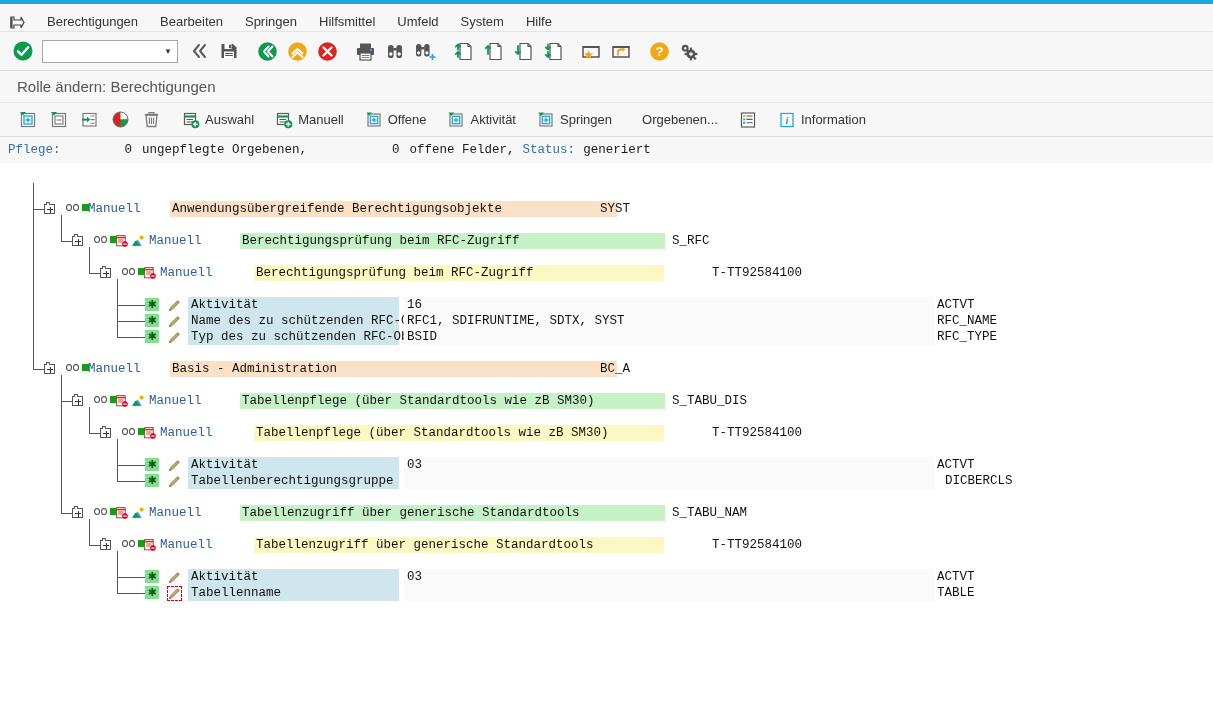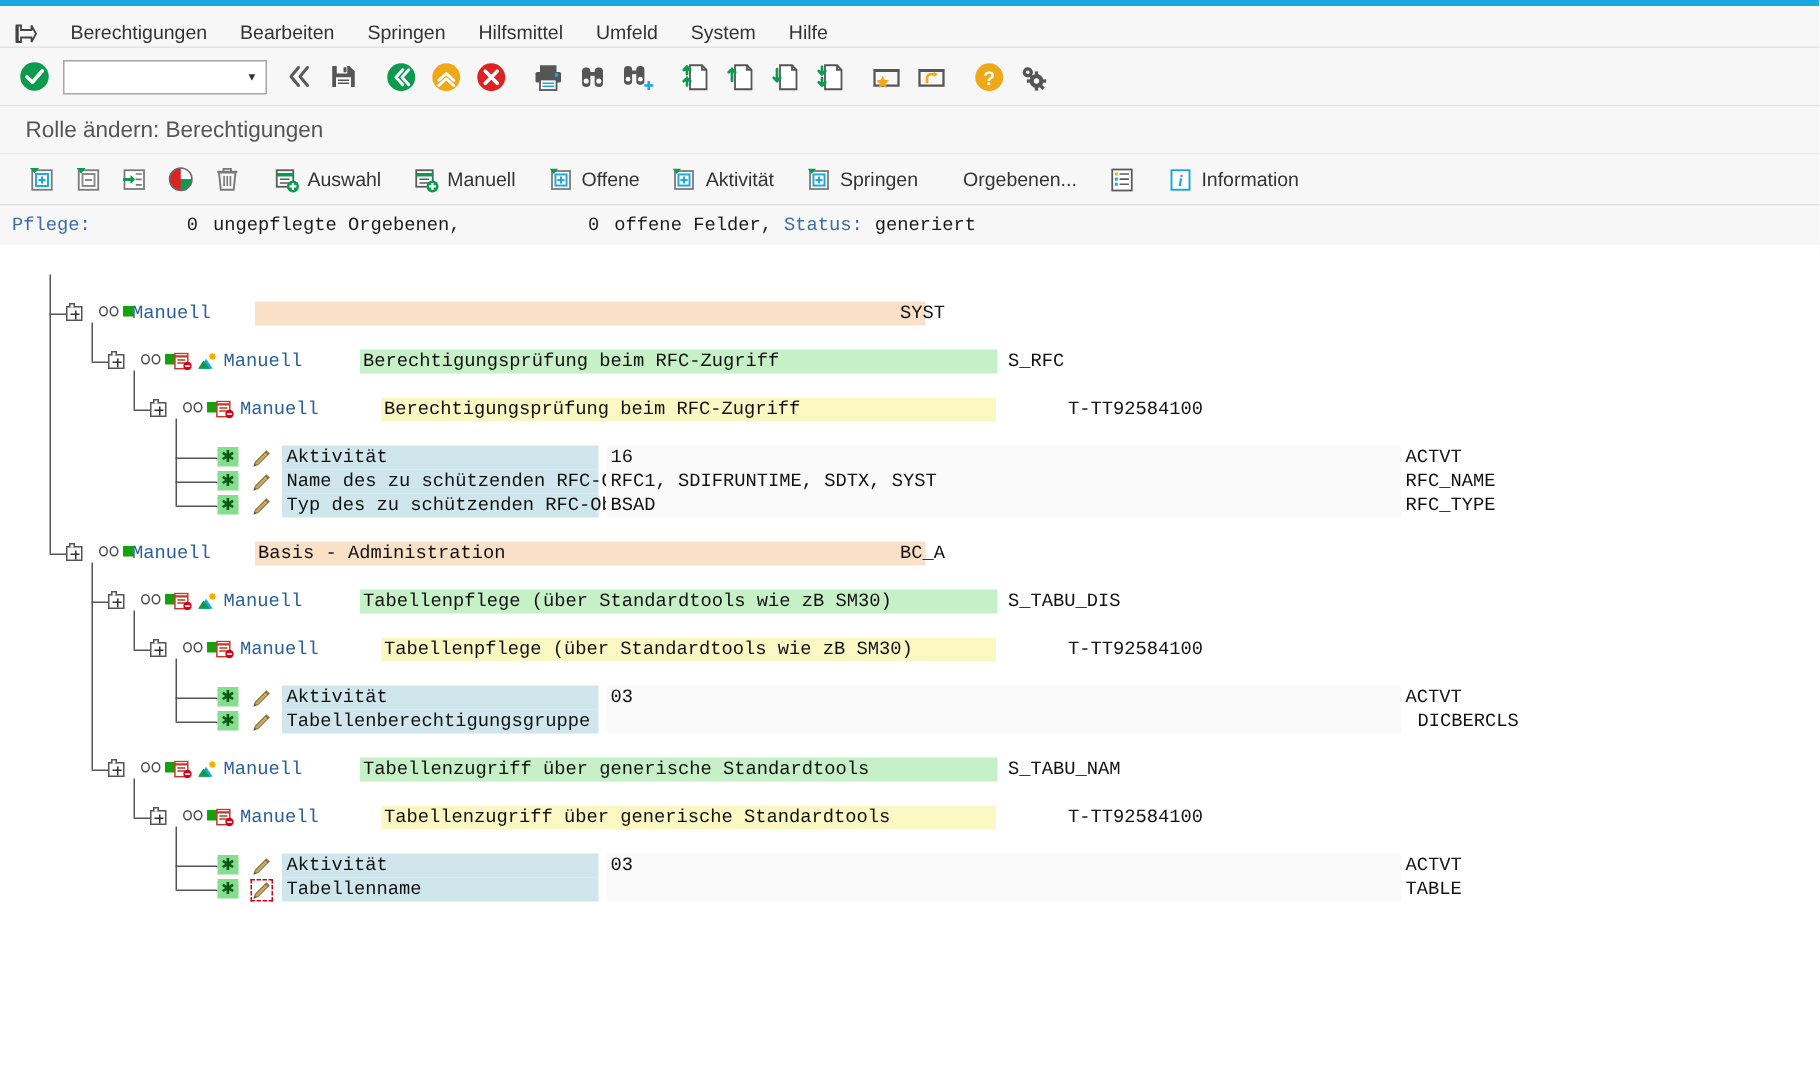--- a/index.html
+++ b/index.html
@@ -504,20 +504,21 @@
       <span class="nodebox closed" style="left:44px;top:3px">
         <span class="tab"></span>
       </span>
       <span class="oo" style="left:66px;top:3px">
         <span class="ring"></span>
         <span class="ring"></span>
         <span class="sq"></span>
       </span>
       <span class="txt manuell" style="left:88px">Manuell</span>
       <span class="hl" style="left:170px;width:447px;background:#fbe0c8"></span>
+      <span class="txt objname" style="left:172px">Anwendungsübergreifende Berechtigungsobjekte</span>
       <span class="txt" style="left:600px">SYST</span>
     </div>
     <div class="row" style="top:70px">
       <span class="nodebox closed" style="left:72px;top:3px">
         <span class="tab"></span>
       </span>
       <span class="oo" style="left:94px;top:3px">
         <span class="ring"></span>
         <span class="ring"></span>
         <span class="sq"></span>
@@ -595,21 +596,21 @@
         <span>✱</span>
       </span>
       <span class="pencil" style="left:168px"><svg width="13" height="13" viewBox="0 0 13 13">
           <path d="M1.4 11.6 L2.3 9 L9.6 1.7 L11.3 3.4 L4 10.7 Z" fill="#c8a96a" stroke="#8a7240" stroke-width="0.8"></path>
           <path d="M9.1 2.2 L10.8 3.9" stroke="#8a7240" stroke-width="0.8"></path>
           <path d="M1.4 11.6 L2.6 11.2 L1.8 10.4 Z" fill="#3b3b3b"></path>
         </svg></span>
       <span class="hl" style="left:188px;width:211px;background:#cfe6ec"></span>
       <span class="txt" style="left:191px">Typ des zu schützenden RFC-Obj</span>
       <span class="hl" style="left:404px;width:530px;background:#fafafa"></span>
-      <span class="txt" style="left:407px">BSAD</span>
+      <span class="txt" style="left:407px">BSID</span>
       <span class="txt" style="left:937px">RFC_TYPE</span>
     </div>
     <div class="row" style="top:198px">
       <span class="nodebox closed" style="left:44px;top:3px">
         <span class="tab"></span>
       </span>
       <span class="oo" style="left:66px;top:3px">
         <span class="ring"></span>
         <span class="ring"></span>
         <span class="sq"></span>

